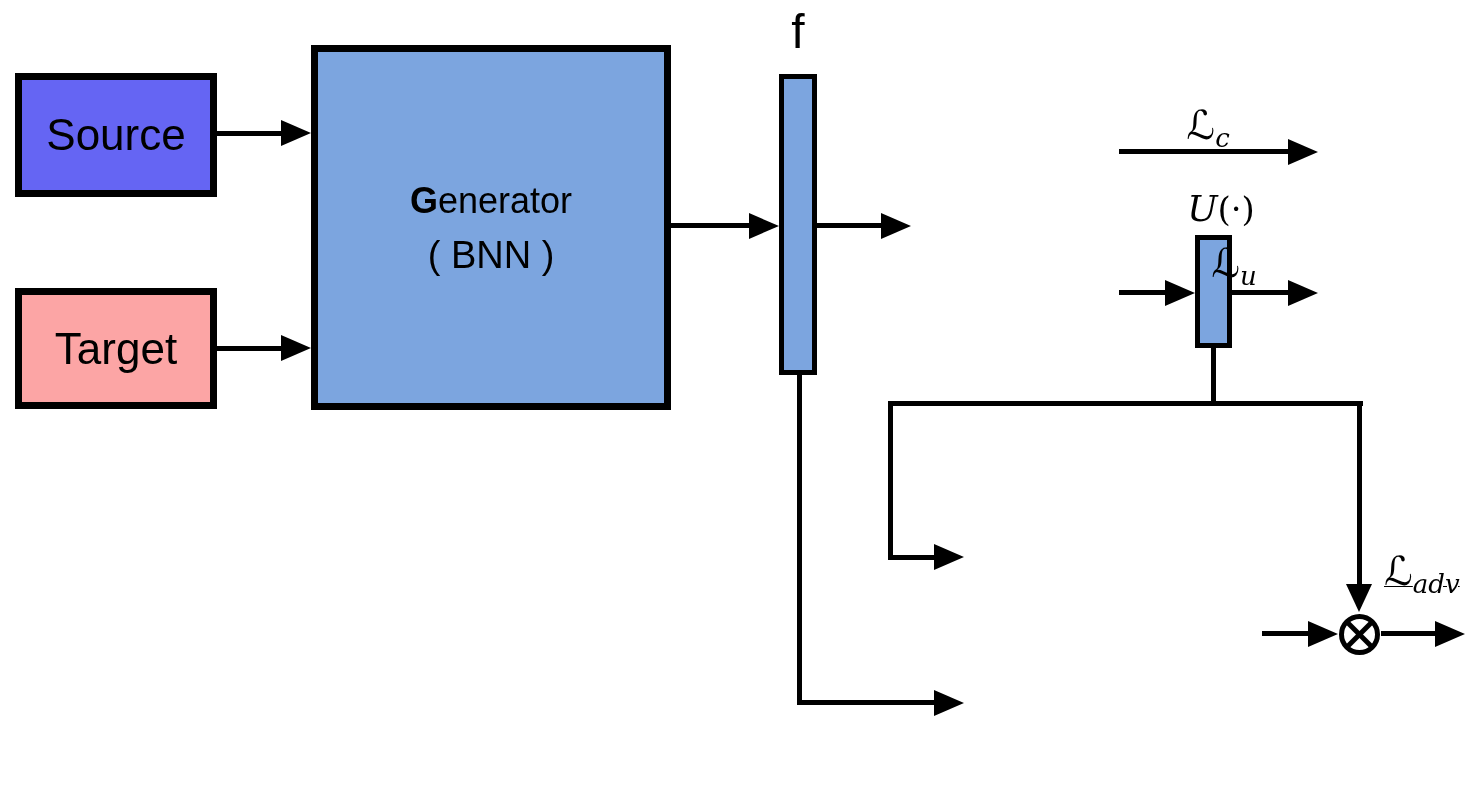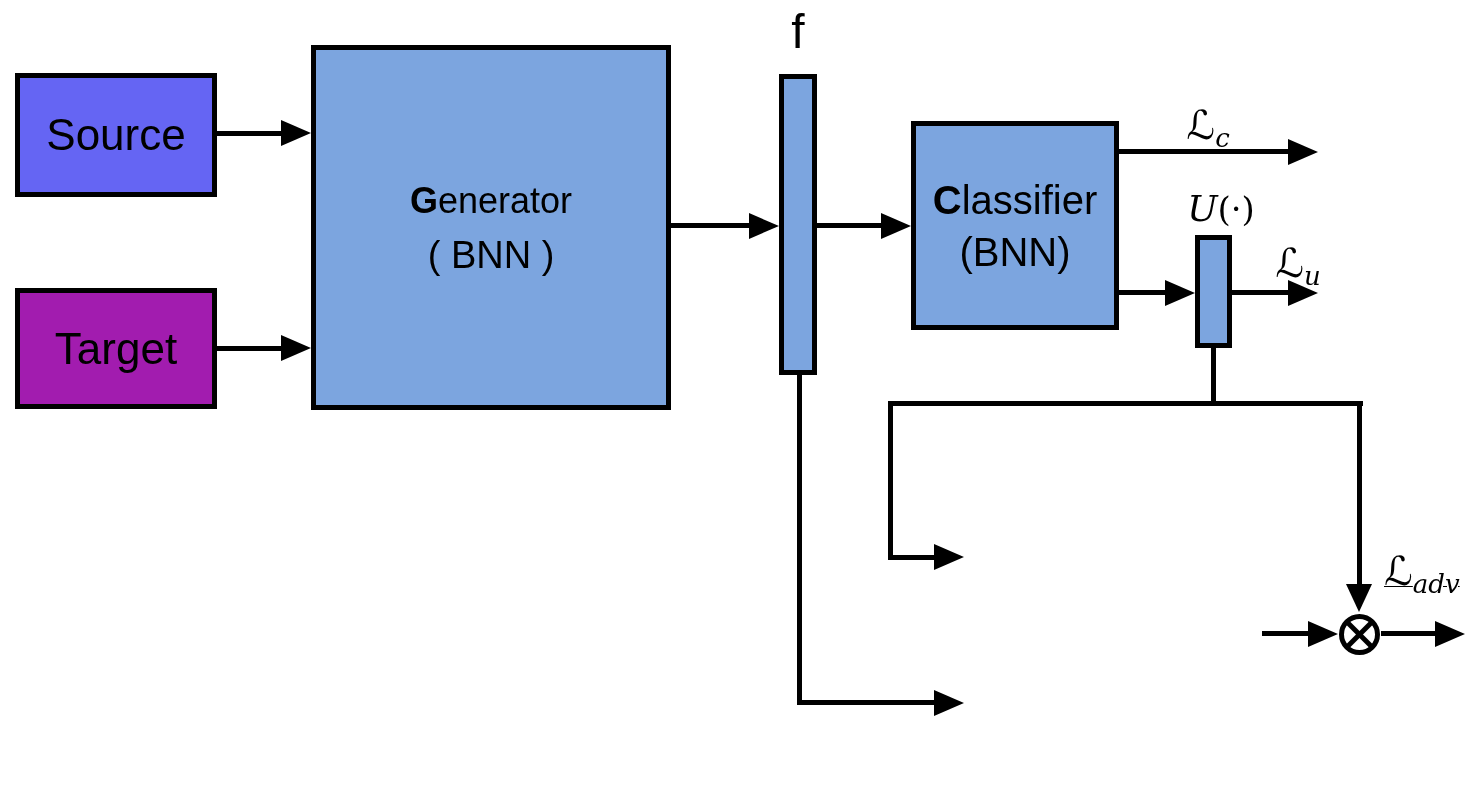--- a/index.html
+++ b/index.html
@@ -6,21 +6,21 @@
   #canvas{
     position:relative;
     width:1482px;height:798px;
     background:#ffffff;
     font-family:"Liberation Sans", sans-serif;
     overflow:hidden;
   }
   .box{
     position:absolute;
     box-sizing:border-box;
-    border:5px solid #000000;
+    border:7px solid #000000;
     display:flex;flex-direction:column;
     align-items:center;justify-content:center;
     color:#000;
   }
   .bar{
     position:absolute;
     box-sizing:border-box;
     border:5px solid #000;
   }
   .hline{position:absolute;background:#000;height:5px;}
@@ -56,21 +56,21 @@
 </style>
 </head>
 <body>
 
 <div id="canvas">
 
   <div class="box" style="left:15px;top:73px;width:202px;height:124px;background:#6565F3;">
     <span class="io-label">Source</span>
   </div>
 
-  <div class="box" style="left:15px;top:288px;width:202px;height:121px;background:#a21caf;">
+  <div class="box" style="left:15px;top:288px;width:202px;height:121px;background:#fca5a5;">
     <span class="io-label">Target</span>
   </div>
 
   <div class="box" style="left:311px;top:45px;width:360px;height:365px;background:#7CA5DF;">
     <span class="lbl-main"><span class="bfirst">G</span><span>enerator</span></span>
     <span class="lbl-sub">( BNN )</span>
   </div>
 
   <div class="hline" style="left:217px;top:131px;width:66px;"></div>
   <div class="ah-r" style="left:281px;top:120px;"></div>
@@ -80,43 +80,39 @@
 
   <div class="flabel" style="left:769px;top:4px;width:58px;">f</div>
   <div class="bar" style="left:779px;top:74px;width:38px;height:301px;background:#7CA5DF;"></div>
 
   <div class="hline" style="left:671px;top:223px;width:80px;"></div>
   <div class="ah-r" style="left:749px;top:213px;"></div>
 
   <div class="hline" style="left:817px;top:223px;width:66px;"></div>
   <div class="ah-r" style="left:881px;top:213px;"></div>
 
-  <div class="box cls" style="left:911px;top:121px;width:208px;height:209px;background:#7CA5DF;">
-    <span class="lbl-main"><span class="bfirst">C</span><span>lassifier</span></span>
-    <span class="lbl-sub">(BNN)</span>
-  </div>
 
   <div class="hline" style="left:1119px;top:149px;width:170px;"></div>
   <div class="ah-r" style="left:1288px;top:139px;"></div>
   <div class="math" style="left:1158px;top:94px;width:100px;text-align:center;">
     <span class="mcal">ℒ</span><span class="msub">c</span>
   </div>
 
   <div class="math" style="left:1171px;top:180px;width:100px;text-align:center;">
     <span class="mU">U</span><span class="margs">(·)</span>
   </div>
 
   <div class="hline" style="left:1119px;top:290px;width:48px;"></div>
   <div class="ah-r" style="left:1165px;top:280px;"></div>
 
   <div class="bar" style="left:1195px;top:235px;width:37px;height:113px;background:#7CA5DF;"></div>
 
   <div class="hline" style="left:1232px;top:290px;width:58px;"></div>
   <div class="ah-r" style="left:1288px;top:280px;"></div>
-  <div class="math" style="left:1232px;top:232px;width:100px;text-align:center;padding-left:16px;">
+  <div class="math" style="left:1168px;top:232px;width:100px;text-align:center;padding-left:16px;">
     <span class="mcal">ℒ</span><span class="msub">u</span>
   </div>
 
   <div class="vline" style="left:1211px;top:348px;height:58px;"></div>
 
   <div class="hline" style="left:888px;top:401px;width:475px;"></div>
 
   <div class="vline" style="left:888px;top:401px;height:159px;"></div>
 
   <div class="hline" style="left:888px;top:555px;width:48px;"></div>

